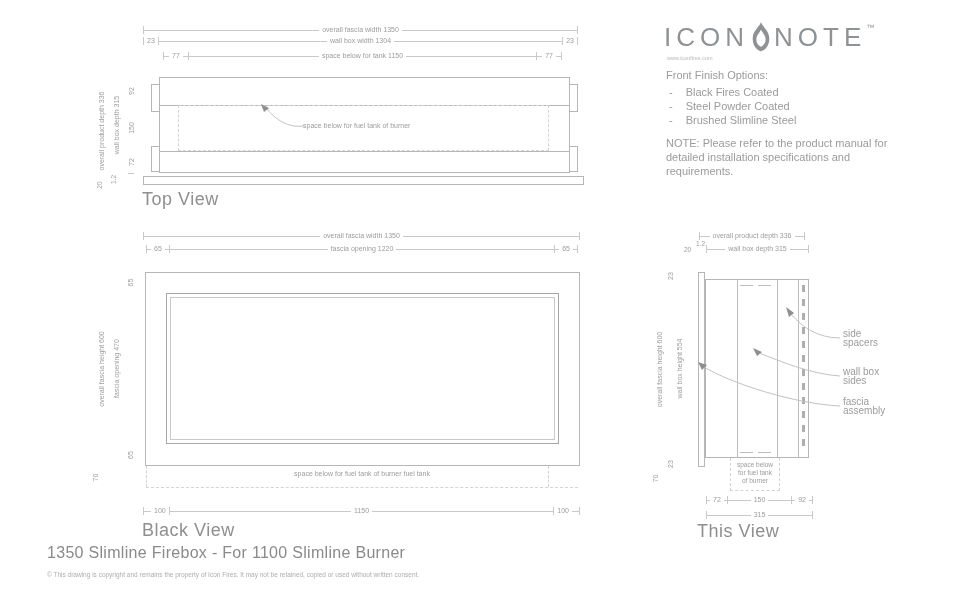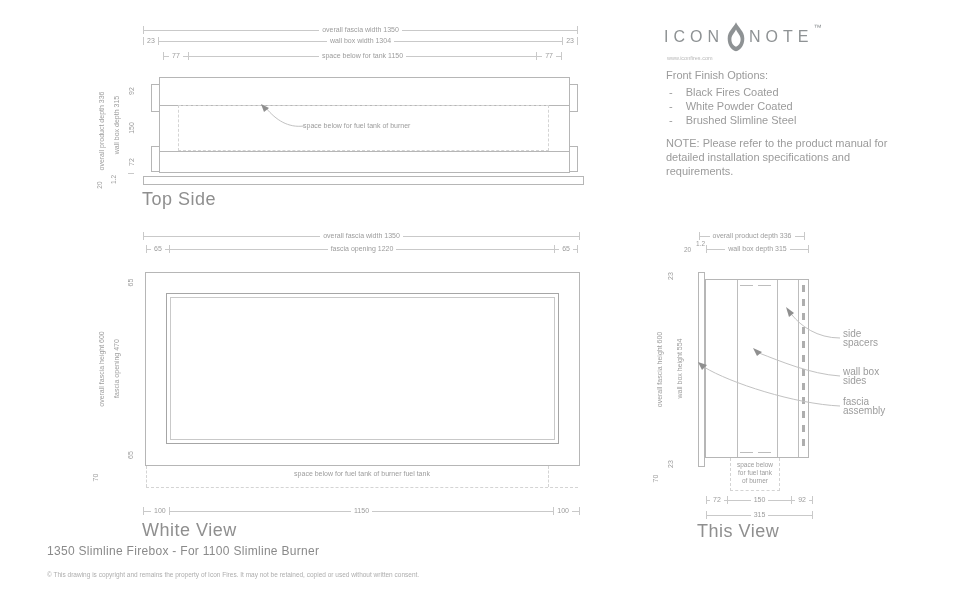--- a/index.html
+++ b/index.html
@@ -35,25 +35,25 @@
   .ctext{position:absolute;font-size:7px;line-height:8px;color:var(--txt);white-space:nowrap;}
   .ctext.center{text-align:center;white-space:normal;}
   .tiny{font-size:6.5px;line-height:7px;}
   .viewlabel{position:absolute;font-size:18px;letter-spacing:.5px;color:#8f8f8f;}
   .pre{white-space:pre-line;}
   .callout{position:absolute;font-size:10px;line-height:9px;color:var(--txt);}
   .spacerdashes{position:absolute;width:3px;
         background:repeating-linear-gradient(to bottom,#aeaeae 0 7px,transparent 7px 14px);}
   .hdash{position:absolute;height:0;border-top:1px solid #bdbdbd;}
   .logo-row{position:absolute;display:flex;align-items:flex-start;color:var(--logo);}
-  .logo-word{font-size:16px;letter-spacing:5px;line-height:30px;color:var(--logo);}
+  .logo-word{font-size:26px;letter-spacing:5px;line-height:30px;color:var(--logo);}
   .logo-tm{font-size:8px;margin-top:1px;color:var(--logo);}
   .brandtext{position:absolute;font-size:11px;line-height:14px;color:#9b9b9b;}
   .opt-row{display:flex;gap:13px;line-height:14px;}
-  .title{position:absolute;font-size:12px;letter-spacing:.3px;color:var(--dark);}
+  .title{position:absolute;font-size:16px;letter-spacing:.3px;color:var(--dark);}
   .copyright{position:absolute;font-size:6.5px;color:#adadad;}
   svg{position:absolute;overflow:visible;}
 </style>
 </head>
 <body>
 
 <div class="abs" style="left:0;top:0;width:960px;height:600px">
 
   <div>
 
@@ -109,21 +109,21 @@
     <div class="rect" style="left:569px;top:146px;width:9px;height:26px"></div>
     <div class="rect" style="left:143px;top:176px;width:441px;height:9px"></div>
     <div class="dashrect" style="left:178px;top:105px;width:371px;height:46px"></div>
 
     <svg style="left:252px;top:100px" width="56" height="32">
       <path d="M52 26 C36 28 24 20 14 8" fill="none" stroke="#c2c2c2" stroke-width="1"></path>
       <polygon points="9,4 17,8 12,12" fill="#8f8f8f"></polygon>
     </svg>
     <div class="ctext" style="left:303px;top:122px">space below for fuel tank of burner</div>
 
-    <div class="viewlabel" style="left:142px;top:189px">Top Side</div>
+    <div class="viewlabel" style="left:142px;top:189px">Top View</div>
   </div>
 
   <div>
     <div class="hdim" style="left:143px;top:232px;width:437px">
       <span class="dl"></span>
       <span class="dt">overall fascia width 1350</span>
       <span class="dl"></span>
     </div>
     <div class="hdim" style="left:146px;top:245px;width:432px">
       <span class="dlf" style="width:4px"></span>
@@ -162,21 +162,21 @@
       <span class="dlf" style="width:7px"></span>
       <span class="dt">100</span>
       <span class="tick"></span>
       <span class="dl"></span>
       <span class="dt">1150</span>
       <span class="dl"></span>
       <span class="tick"></span>
       <span class="dt">100</span>
       <span class="dlf" style="width:7px"></span>
     </div>
-    <div class="viewlabel" style="left:142px;top:520px">White View</div>
+    <div class="viewlabel" style="left:142px;top:520px">Black View</div>
   </div>
 
   <div>
     <div class="hdim" style="left:699px;top:232px;width:106px">
       <span class="dl"></span>
       <span class="dt">overall product depth 336</span>
       <span class="dl"></span>
     </div>
     <div class="ctext tiny" style="left:684px;top:246px">20</div>
     <div class="ctext tiny" style="left:696px;top:240px">1.2</div>
@@ -260,21 +260,21 @@
     <div class="abs" style="left:667px;top:55px;font-size:5.5px;color:#b8b8b8">www.iconfires.com</div>
 
     <div class="brandtext" style="left:666px;top:68px">Front Finish Options:</div>
     <div class="brandtext" style="left:669px;top:85px">
       <div class="opt-row">
         <span>-</span>
         <span>Black Fires Coated</span>
       </div>
       <div class="opt-row">
         <span>-</span>
-        <span>White Powder Coated</span>
+        <span>Steel Powder Coated</span>
       </div>
       <div class="opt-row">
         <span>-</span>
         <span>Brushed Slimline Steel</span>
       </div>
     </div>
     <div class="brandtext" style="left:666px;top:136px;width:230px">NOTE: Please refer to the product manual for detailed installation specifications and requirements.</div>
   </div>
 
   <div class="title" style="left:47px;top:544px">1350 Slimline Firebox - For 1100 Slimline Burner</div>

